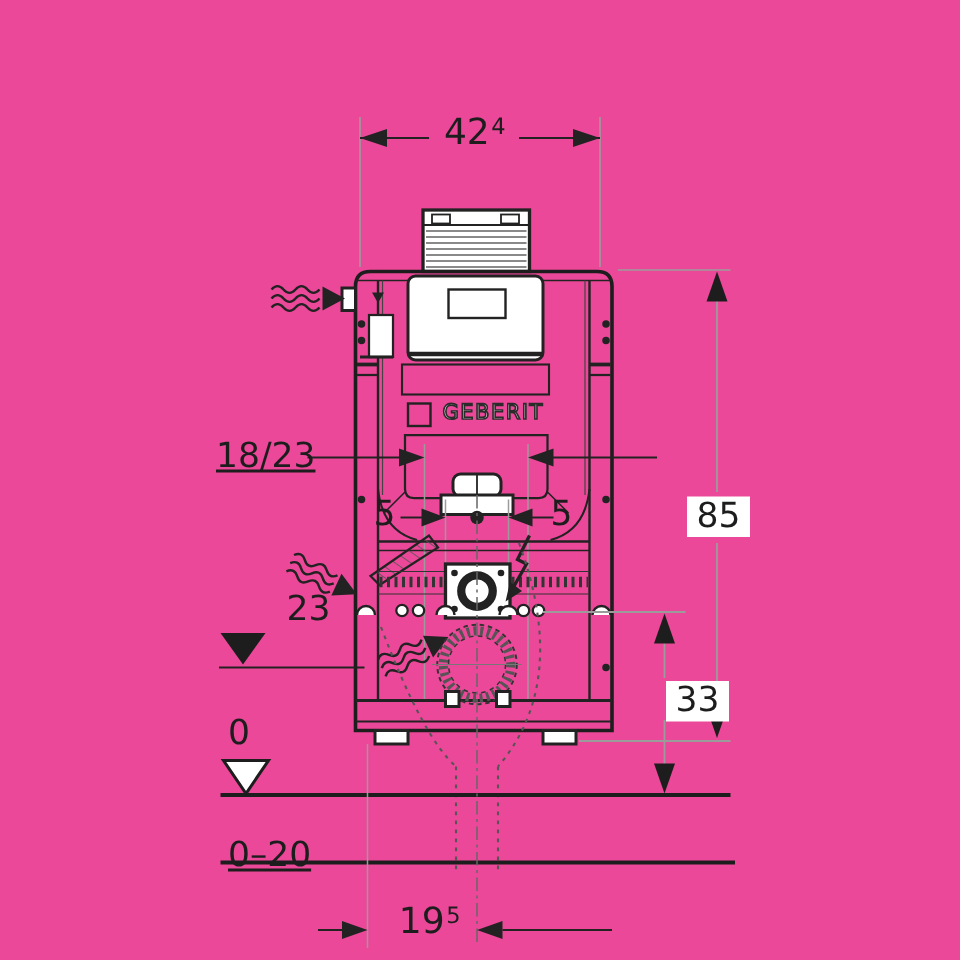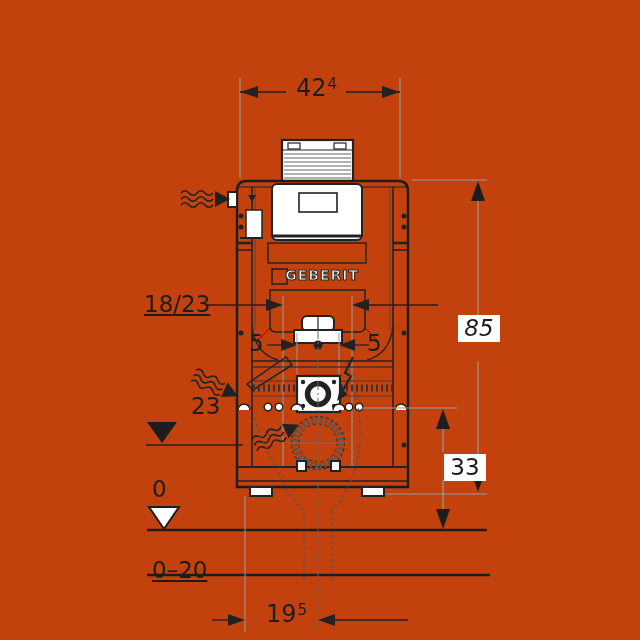--- a/index.html
+++ b/index.html
@@ -1,25 +1,25 @@
 <!DOCTYPE html>
 <html><head>
 <meta charset="utf-8">
 <style>
   html,body{margin:0;padding:0;background:#fff;}
-  #stage{position:relative;width:640px;height:640px;background:#c2410c;overflow:hidden;
+  #stage{position:relative;width:640px;height:640px;background:#ec4899;overflow:hidden;
          font-family:"DejaVu Sans","Liberation Sans",sans-serif;color:#1d1d1d;}
   #drawing{position:absolute;left:0;top:0;}
   .dim-label{position:absolute;font-size:23px;color:#1d1d1d;line-height:1;white-space:nowrap;}
   .dim-label.centered{text-align:center;}
   .dim-label.masked{background:#ffffff;padding:2px 1px;}
   .dim-main{font-size:24px;}
   .dim-sup{font-size:15px;position:relative;top:-7px;left:1px;}
-  #logo{position:absolute;left:281px;top:268px;width:78px;font-size:14px;font-weight:bold;
-        letter-spacing:1px;color:#ffffff;-webkit-text-stroke:1.1px #2b2b2b;line-height:1;text-align:right;}
+  #logo{position:absolute;left:295px;top:268px;width:78px;font-size:14px;font-weight:normal;
+        letter-spacing:1px;color:#ffffff;-webkit-text-stroke:1.1px #2b2b2b;line-height:1;}
 </style>
 </head>
 <body>
 
 <div id="stage">
 
   <svg id="drawing" width="640" height="640" viewBox="0 0 640 640">
     <defs>
       <pattern id="hat" width="5" height="4" patternUnits="userSpaceOnUse">
         <path d="M0,2 H5" stroke="#707070" stroke-width="1.1"></path>
@@ -211,21 +211,21 @@
 
   <div class="dim-label" style="left:249px;top:332px;">5</div>
   <div class="dim-label" style="left:367px;top:332px;">5</div>
 
   <div class="dim-label" style="left:144px;top:395px;margin-left:47px;">23</div>
 
   <div class="dim-label" style="left:152px;top:478px;">0</div>
 
   <div class="dim-label" style="left:152px;top:559px;text-decoration:underline;">0–20</div>
 
-  <div class="dim-label centered masked" style="left:458px;top:315px;width:40px;font-style:italic;">85</div>
+  <div class="dim-label centered masked" style="left:458px;top:331px;width:40px;">85</div>
 
   <div class="dim-label centered masked" style="left:444px;top:454px;width:40px;">33</div>
 
   <div class="dim-label centered" style="left:254px;top:602px;width:52px;text-align:right;"><span class="dim-main">19</span><span class="dim-sup">5</span></div>
 
   <div id="logo">GEBERIT</div>
 
 </div>
 
 </body></html>

